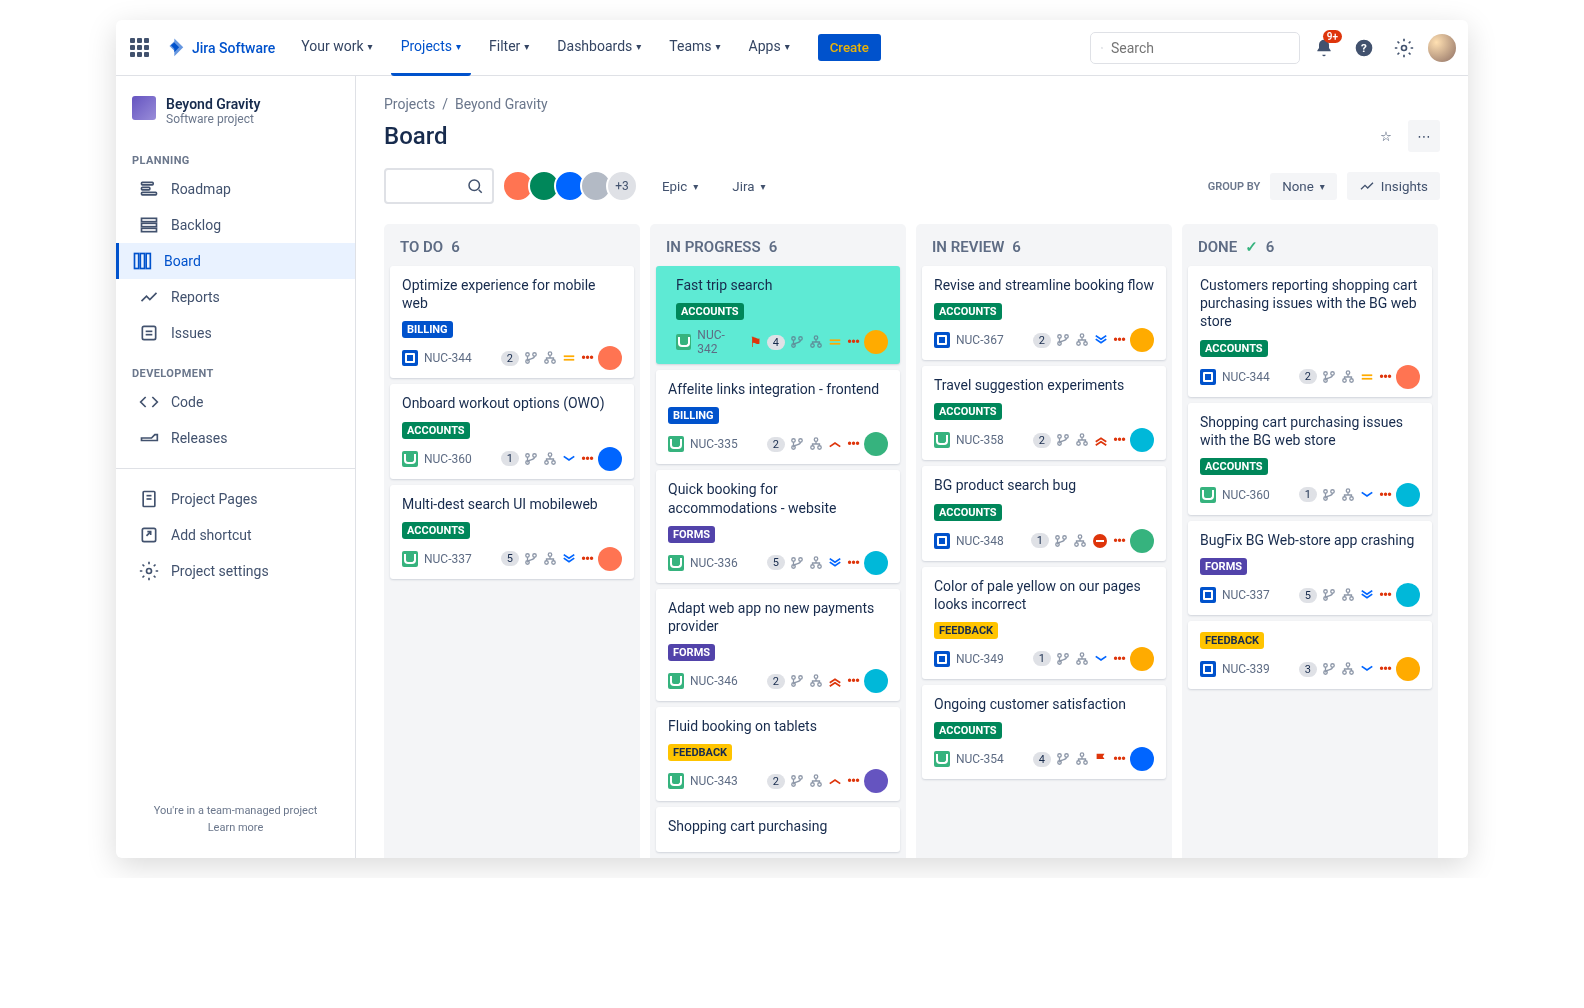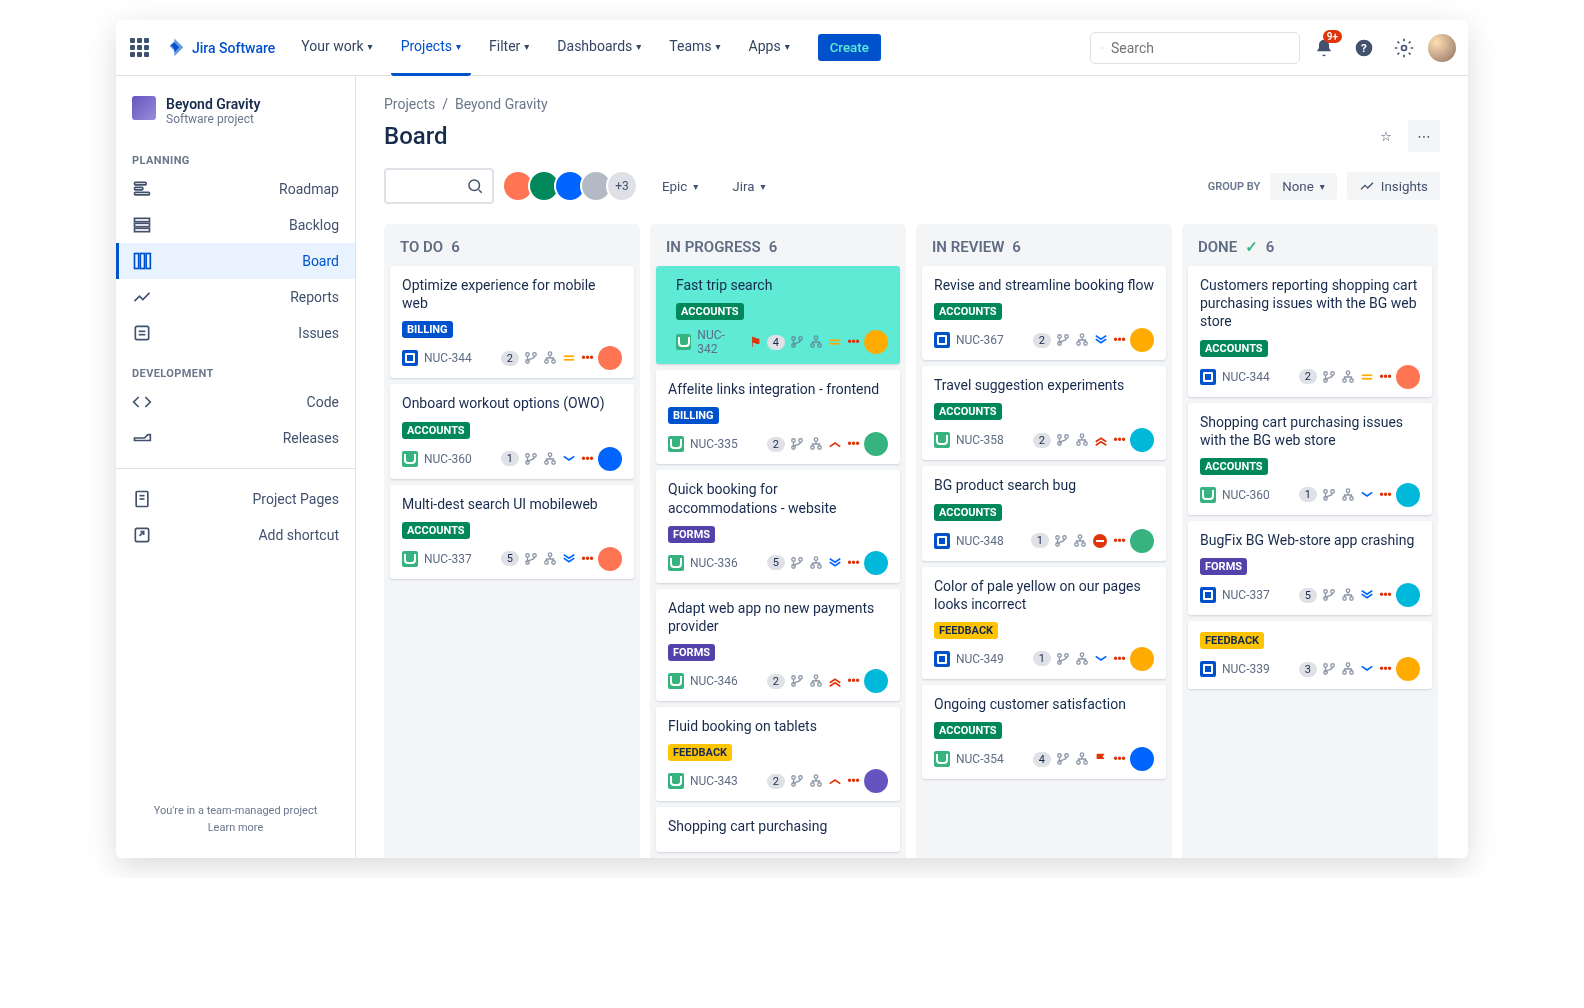--- a/index.html
+++ b/index.html
@@ -6,35 +6,35 @@
 body { background:#fff; color:#172B4D; font-size:14px; }
 .app { width:1352px; height:838px; margin:20px auto; border-radius:6px; box-shadow:0 8px 30px rgba(0,0,0,0.15); overflow:hidden; display:flex; flex-direction:column; background:#fff; }
 .topbar { height:56px; border-bottom:1px solid #DFE1E6; display:flex; align-items:center; padding:0 12px; gap:8px; }
 .apps-icon { width:24px; height:24px; display:grid; grid-template-columns:repeat(3,5px); grid-template-rows:repeat(3,5px); gap:2px; padding:2px; cursor:pointer; margin-right:4px;}
 .apps-icon span { background:#42526E; border-radius:1px; }
 .logo { display:flex; align-items:center; gap:6px; color:#0052CC; font-weight:500; cursor:pointer; margin-right:8px;}
 .logo svg { width:22px; height:22px; }
 .nav-item { padding:8px 10px; color:#344563; cursor:pointer; display:flex; align-items:center; gap:4px; border-radius:3px; height:56px; border-bottom:3px solid transparent;}
 .nav-item.active { color:#0052CC; border-bottom-color:#0052CC; }
 .nav-item .chev { font-size:10px; }
-.create-btn { background:#0052CC; color:#5eead4; border:none; padding:6px 12px; border-radius:3px; font-weight:500; cursor:pointer; margin-left:10px;}
+.create-btn { background:#0052CC; color:#eab308; border:none; padding:6px 12px; border-radius:3px; font-weight:500; cursor:pointer; margin-left:10px;}
 .spacer { flex:1; }
 .search-box { width:210px; height:32px; border:1px solid #DFE1E6; border-radius:5px; display:flex; align-items:center; padding:0 10px; gap:8px; color:#5E6C84;}
 .search-box input { border:none; outline:none; flex:1; font-size:14px; }
 .icon-btn { width:32px; height:32px; display:flex; align-items:center; justify-content:center; cursor:pointer; border-radius:50%; color:#42526E; position:relative;}
 .badge { position:absolute; top:-2px; right:-2px; background:#DE350B; color:#fff; font-size:10px; padding:1px 4px; border-radius:8px; font-weight:600;}
 .avatar { width:28px; height:28px; border-radius:50%; background:#FFAB00; }
 .body { flex:1; display:flex; overflow:hidden; }
 .sidebar { width:240px; border-right:1px solid #DFE1E6; padding:16px 0; display:flex; flex-direction:column; }
 .proj-head { display:flex; gap:10px; padding:4px 16px 12px; }
 .proj-icon { width:24px; height:24px; background:linear-gradient(135deg,#6554C0,#998DD9); border-radius:3px; }
 .proj-head .name { font-weight:600; font-size:14px; }
 .proj-head .sub { font-size:12px; color:#6B778C; }
 .section-label { font-size:11px; font-weight:700; color:#6B778C; padding:16px 16px 4px; letter-spacing:0.4px;}
-.side-item { display:flex; align-items:center; gap:12px; padding:8px 16px; cursor:pointer; color:#42526E;justify-content:space-between; }
+.side-item { display:flex; align-items:center; gap:12px; padding:8px 23px; cursor:pointer; color:#42526E; }
 .side-item.active { background:#E9F2FF; color:#0052CC; border-left:3px solid #0052CC; padding-left:13px;}
 .side-item svg, .side-item .sicon { width:20px; height:20px; flex-shrink:0;}
 .side-divider { border-top:1px solid #DFE1E6; margin:12px 0;}
 .side-foot { margin-top:auto; text-align:center; font-size:11px; color:#6B778C; padding:8px 16px;}
 .side-foot a { color:#6B778C; text-decoration:none; display:block; margin-top:4px;}
 .main { flex:1; padding:20px 28px; overflow:auto; }
 .crumbs { color:#6B778C; font-size:14px; margin-bottom:8px;}
 .crumbs a { color:#6B778C; text-decoration:none; }
 .title-row { display:flex; align-items:center; margin-bottom:16px;}
 .title-row h1 { font-size:24px; font-weight:500; }
@@ -224,20 +224,27 @@
           <span>Project Pages</span>
         </div>
       <div class="side-item">
           <svg class="sicon" viewBox="0 0 24 24" fill="none" stroke="currentColor" stroke-width="2">
             <rect x="4" y="4" width="16" height="16" rx="2"></rect>
             <polyline points="10 8 14 8 14 12"></polyline>
             <line x1="14" y1="8" x2="9" y2="13"></line>
           </svg>
           <span>Add shortcut</span>
         </div>
+      <div class="side-item">
+          <svg class="sicon" viewBox="0 0 24 24" fill="none" stroke="currentColor" stroke-width="2">
+            <circle cx="12" cy="12" r="3"></circle>
+            <path d="M12 1v3m0 16v3M4.2 4.2l2.1 2.1m11.4 11.4l2.1 2.1M1 12h3m16 0h3M4.2 19.8l2.1-2.1m11.4-11.4l2.1-2.1"></path>
+          </svg>
+          <span>Project settings</span>
+        </div>
       <div class="side-foot">
         <div>You're in a team-managed project</div>
         <a href="#">Learn more</a>
       </div>
     </div>
 
     <div class="main">
       <div class="crumbs">
         <a href="#">Projects</a> &nbsp;/&nbsp;
         <a href="#">Beyond Gravity</a>

